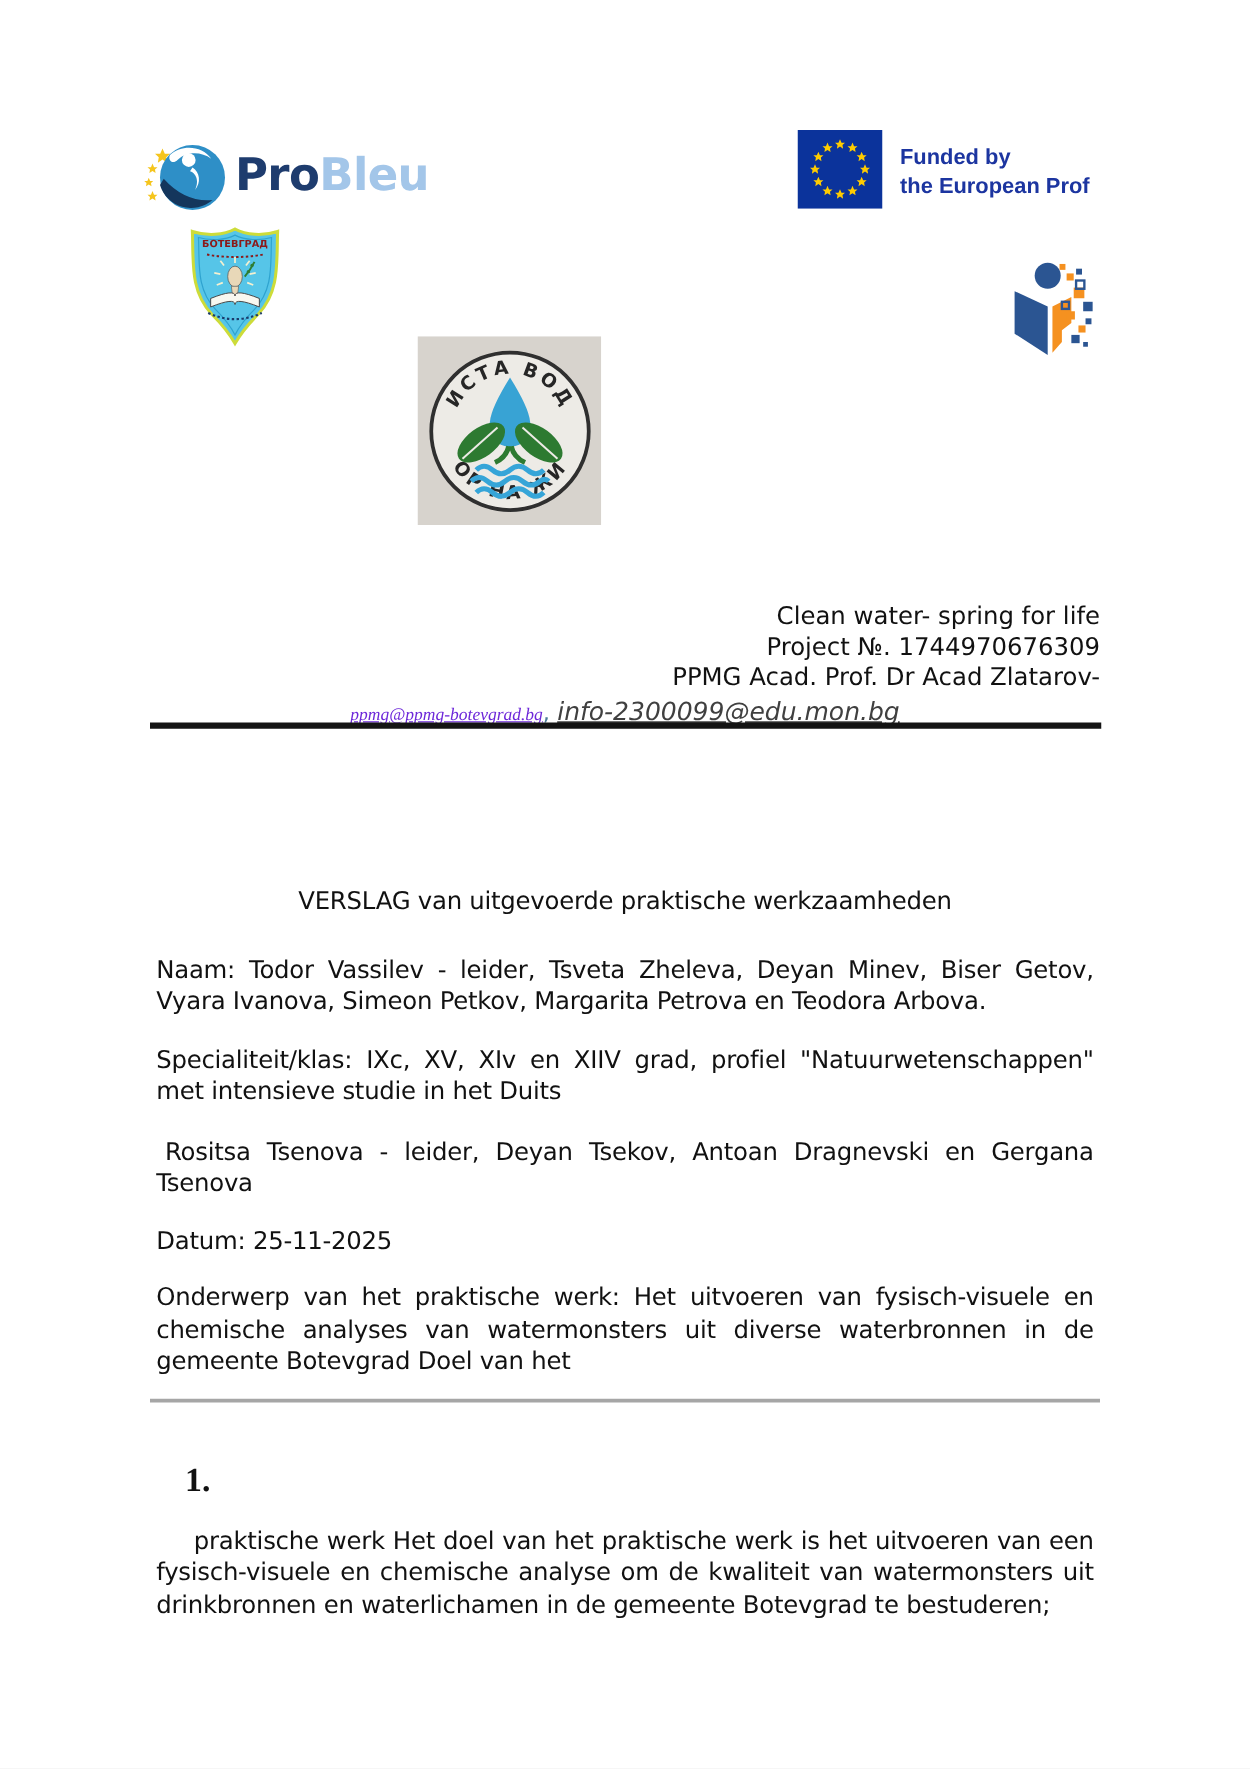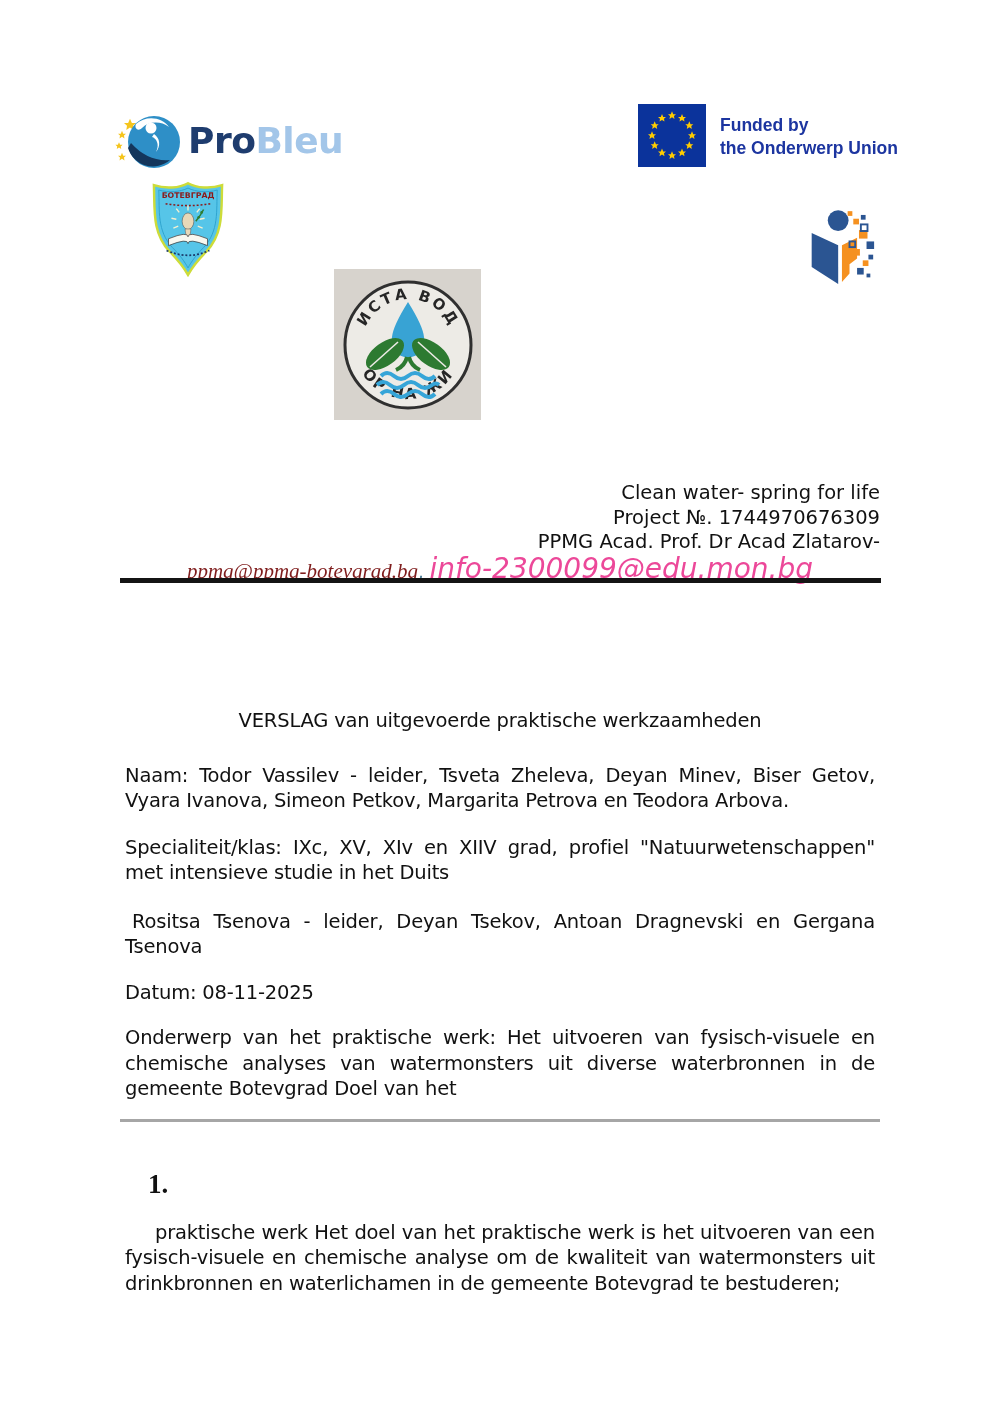--- a/index.html
+++ b/index.html
@@ -17,23 +17,23 @@
   .eu-text{margin-left:14px;margin-top:10px;font-size:17.5px;font-weight:bold;
            color:#1c35a0;line-height:23px;font-family:"Liberation Sans",sans-serif;}
   .school-emblem{position:absolute;left:150px;top:180px;}
   .reading-logo{position:absolute;left:806px;top:206px;}
   .water-logo{position:absolute;left:334px;top:269px;}
   
   .address{position:absolute;left:120px;top:481px;width:760px;font-size:19.5px;line-height:24.5px;color:#111;}
   .address .right-part{margin-left:336px;text-align:right;}
   .address .emails{text-align:center;margin-top:2px;white-space:nowrap;}
   .email-serif{font-family:"Liberation Serif","DejaVu Serif",serif;font-style:italic;
-               font-size:21px;color:#7f1d1d;text-decoration:underline;cursor:pointer;}
+               font-size:14px;color:#6d28d9;text-decoration:underline;cursor:pointer;}
   .email-comma{color:#4c7c96;font-size:18px;}
-  .email-sans{font-style:italic;font-size:28px;color:#ec4899;text-decoration:underline;cursor:pointer;}
+  .email-sans{font-style:italic;font-size:20px;color:#404040;text-decoration:underline;cursor:pointer;}
   .rule-dark{position:absolute;left:120px;top:578px;width:761px;height:5px;background:#141414;}
   
   .doc-body{position:absolute;left:120px;top:703px;width:760px;font-size:19.5px;
             line-height:25.5px;letter-spacing:-0.2px;color:#111;}
   .doc-body p{margin:5px;}
   .doc-title{text-align:center;}
   .jp{text-align:justify;}
   .p-naam{margin-top:29px !important;}
   .p-rositsa{margin-top:23px !important;text-indent:7px;}
   .p-spec{margin-top:21px !important;}
@@ -83,21 +83,21 @@
         <use href="#star5" transform="translate(34,51.5)"></use>
         <use href="#star5" transform="translate(24,48.8)"></use>
         <use href="#star5" transform="translate(16.7,41.5)"></use>
         <use href="#star5" transform="translate(14,31.5)"></use>
         <use href="#star5" transform="translate(16.7,21.5)"></use>
         <use href="#star5" transform="translate(24,14.2)"></use>
       </g>
     </svg>
     <div class="eu-text">
       <div>Funded by</div>
-      <div>the Onderwerp Union</div>
+      <div>the European Prof</div>
     </div>
   </div>
 
   <div class="school-emblem">
     <svg width="76" height="98" viewBox="0 0 78 100">
       <path d="M39,3 C48,8 62,9 74,5 C73,30 76,54 58,73 C50,81 43,90 39,97 C35,90 28,81 20,73 C2,54 5,30 4,5 C16,9 30,8 39,3 Z" fill="#56c5e8" stroke="#cddc39" stroke-width="2.5"></path>
       <path d="M39,8 C47,12 59,13 69,10 C68,31 71,52 55,69 C48,76 42,84 39,90 C36,84 30,76 23,69 C7,52 10,31 9,10 C19,13 31,12 39,8 Z" fill="none" stroke="#2ea3cf" stroke-width="1"></path>
       <text x="39" y="18" text-anchor="middle" font-size="8" font-weight="bold" fill="#8b1a1a" font-family="DejaVu Sans, sans-serif">БОТЕВГРАД</text>
       <path d="M16,24 Q39,28 62,24" fill="none" stroke="#8b1a1a" stroke-width="1.6" stroke-dasharray="2,2"></path>
       <g stroke="#f5f0d0" stroke-width="1.4">
@@ -187,20 +187,20 @@
     </div>
   </div>
 
   <div class="rule-dark"></div>
 
   <div class="doc-body">
     <p class="doc-title">VERSLAG van uitgevoerde praktische werkzaamheden</p>
     <p class="jp p-naam">Naam: Todor Vassilev - leider, Tsveta Zheleva, Deyan Minev, Biser Getov, Vyara Ivanova, Simeon Petkov, Margarita Petrova en Teodora Arbova.</p>
     <p class="jp p-spec">Specialiteit/klas: IXc, XV, XIv en XIIV grad, profiel "Natuurwetenschappen" met intensieve studie in het Duits</p>
     <p class="jp p-rositsa">Rositsa Tsenova - leider, Deyan Tsekov, Antoan Dragnevski en Gergana Tsenova</p>
-    <p class="p-datum">Datum: 08-11-2025</p>
+    <p class="p-datum">Datum: 25-11-2025</p>
     <p class="jp p-onderwerp">Onderwerp van het praktische werk: Het uitvoeren van fysisch-visuele en chemische analyses van watermonsters uit diverse waterbronnen in de gemeente Botevgrad Doel van het</p>
     <div class="rule-gray"></div>
     <p class="list-number">1.</p>
     <p class="jp p-doel">praktische werk Het doel van het praktische werk is het uitvoeren van een fysisch-visuele en chemische analyse om de kwaliteit van watermonsters uit drinkbronnen en waterlichamen in de gemeente Botevgrad te bestuderen;</p>
   </div>
 
 </div>
 
 </body></html>

